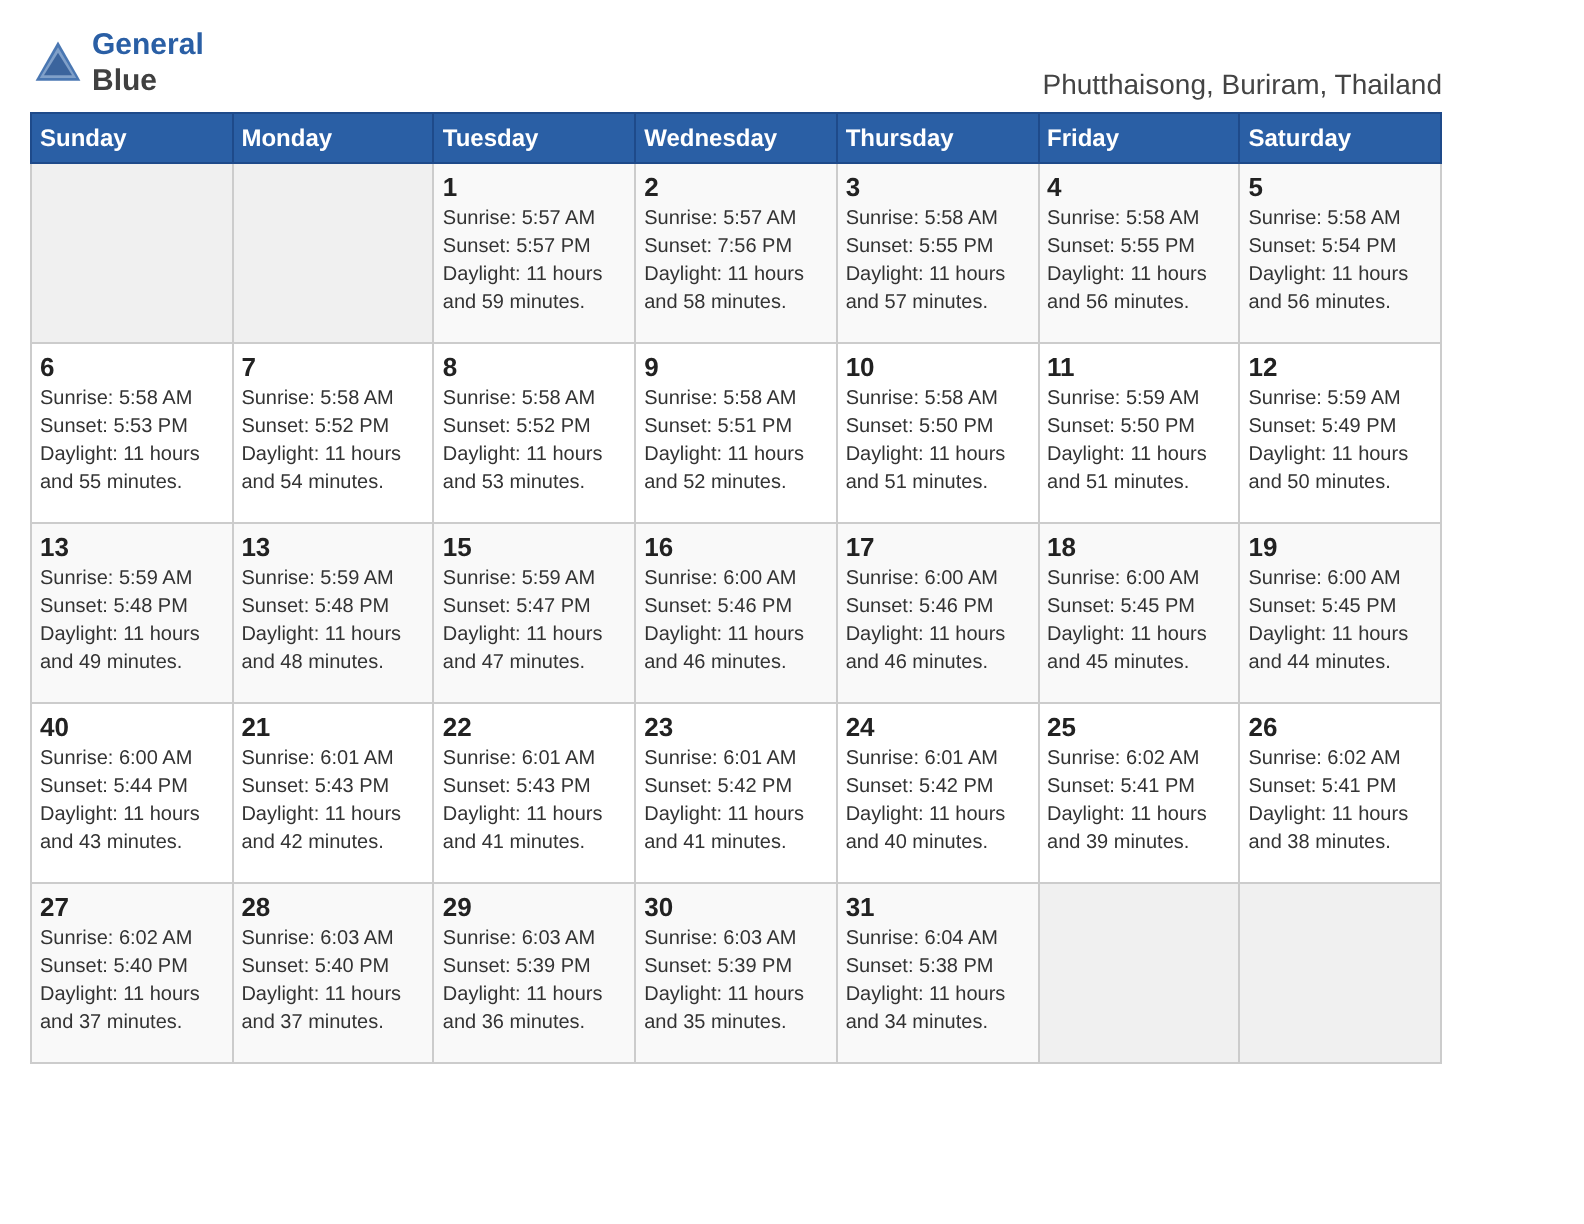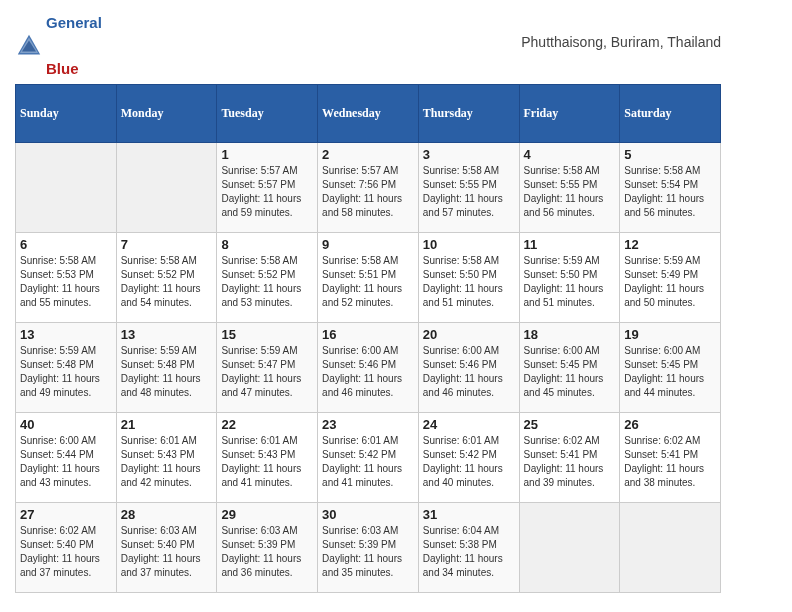--- a/index.html
+++ b/index.html
@@ -55,24 +55,23 @@
     .calendar-table {
       width: 100%;
       border-collapse: collapse;
       table-layout: fixed;
     }
     .calendar-table thead tr th {
       background: #2a5fa5;
       color: #fff;
       font-size: 12px;
       font-weight: bold;
-      padding: 21px 4px;
+      padding: 5px 4px;
       text-align: left;
       border: 1px solid #1e4a8a;
-      font-family: Liberation Serif, serif;
     }
     .calendar-table tbody tr td {
       border: 1px solid #ccc;
       vertical-align: top;
       padding: 4px 4px 4px 4px;
       font-size: 10px;
       color: #222;
       height: 90px;
       background: #fff;
     }
@@ -103,21 +102,21 @@
     <div class="logo">
       <svg class="logo-icon" viewBox="0 0 40 40" xmlns="http://www.w3.org/2000/svg">
         <rect x="0" y="0" width="40" height="40" fill="white"></rect>
 
         <polygon points="20,4 36,32 4,32" fill="#2a5fa5" opacity="0.85"></polygon>
         <polygon points="20,8 33,30 7,30" fill="white" opacity="0.3"></polygon>
         <polygon points="20,12 30,28 10,28" fill="#1e4a8a" opacity="0.7"></polygon>
       </svg>
       <div>
         <div class="logo-text" style="color:#2a5fa5;">General</div>
-        <div class="logo-text" style="color:#b91c1c;margin-top:28px;">Blue</div>
+        <div class="logo-text" style="color:#404040;">Blue</div>
       </div>
     </div>
     <div class="title-block">
       <div class="subtitle">Phutthaisong, Buriram, Thailand</div>
     </div>
   </div>
 
   <table class="calendar-table">
     <thead>
       <tr>
@@ -228,21 +227,21 @@
 Sunset: 5:47 PM
 Daylight: 11 hours and 47 minutes.</div>
           </td>
           <td>
             <span class="day-number">16</span>
             <div class="day-info">Sunrise: 6:00 AM
 Sunset: 5:46 PM
 Daylight: 11 hours and 46 minutes.</div>
           </td>
           <td>
-            <span class="day-number">20</span>
+            <span class="day-number">17</span>
             <div class="day-info">Sunrise: 6:00 AM
 Sunset: 5:46 PM
 Daylight: 11 hours and 46 minutes.</div>
           </td>
           <td>
             <span class="day-number">18</span>
             <div class="day-info">Sunrise: 6:00 AM
 Sunset: 5:45 PM
 Daylight: 11 hours and 45 minutes.</div>
           </td>

